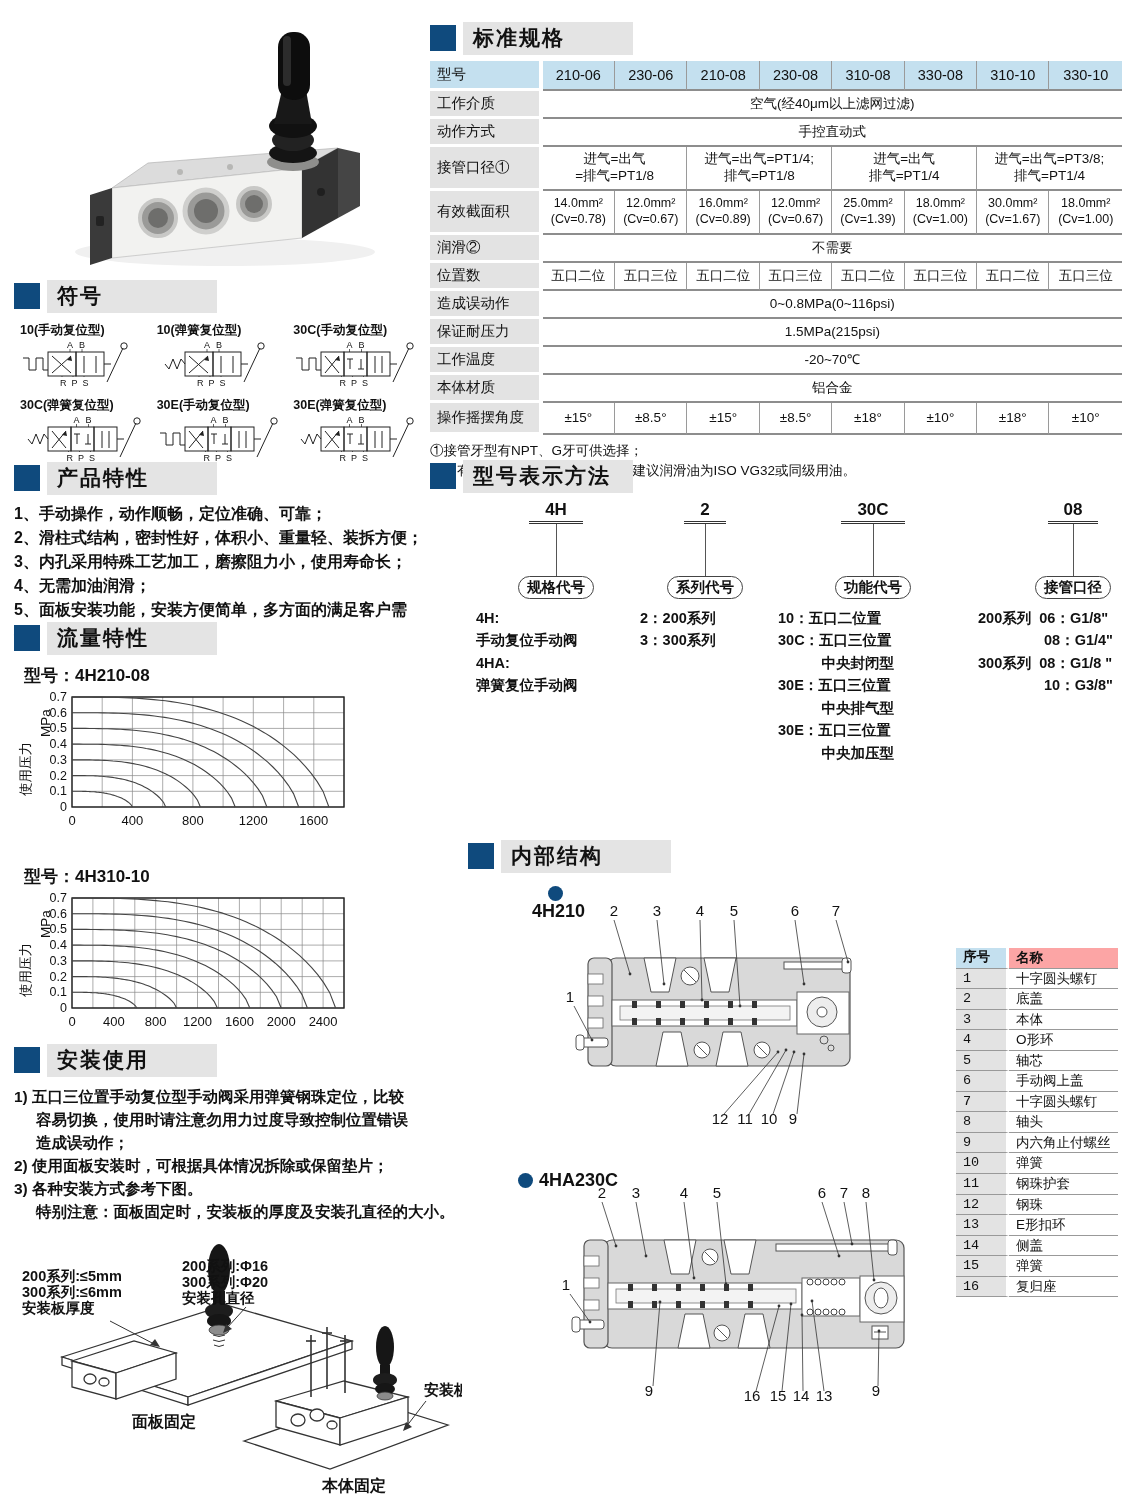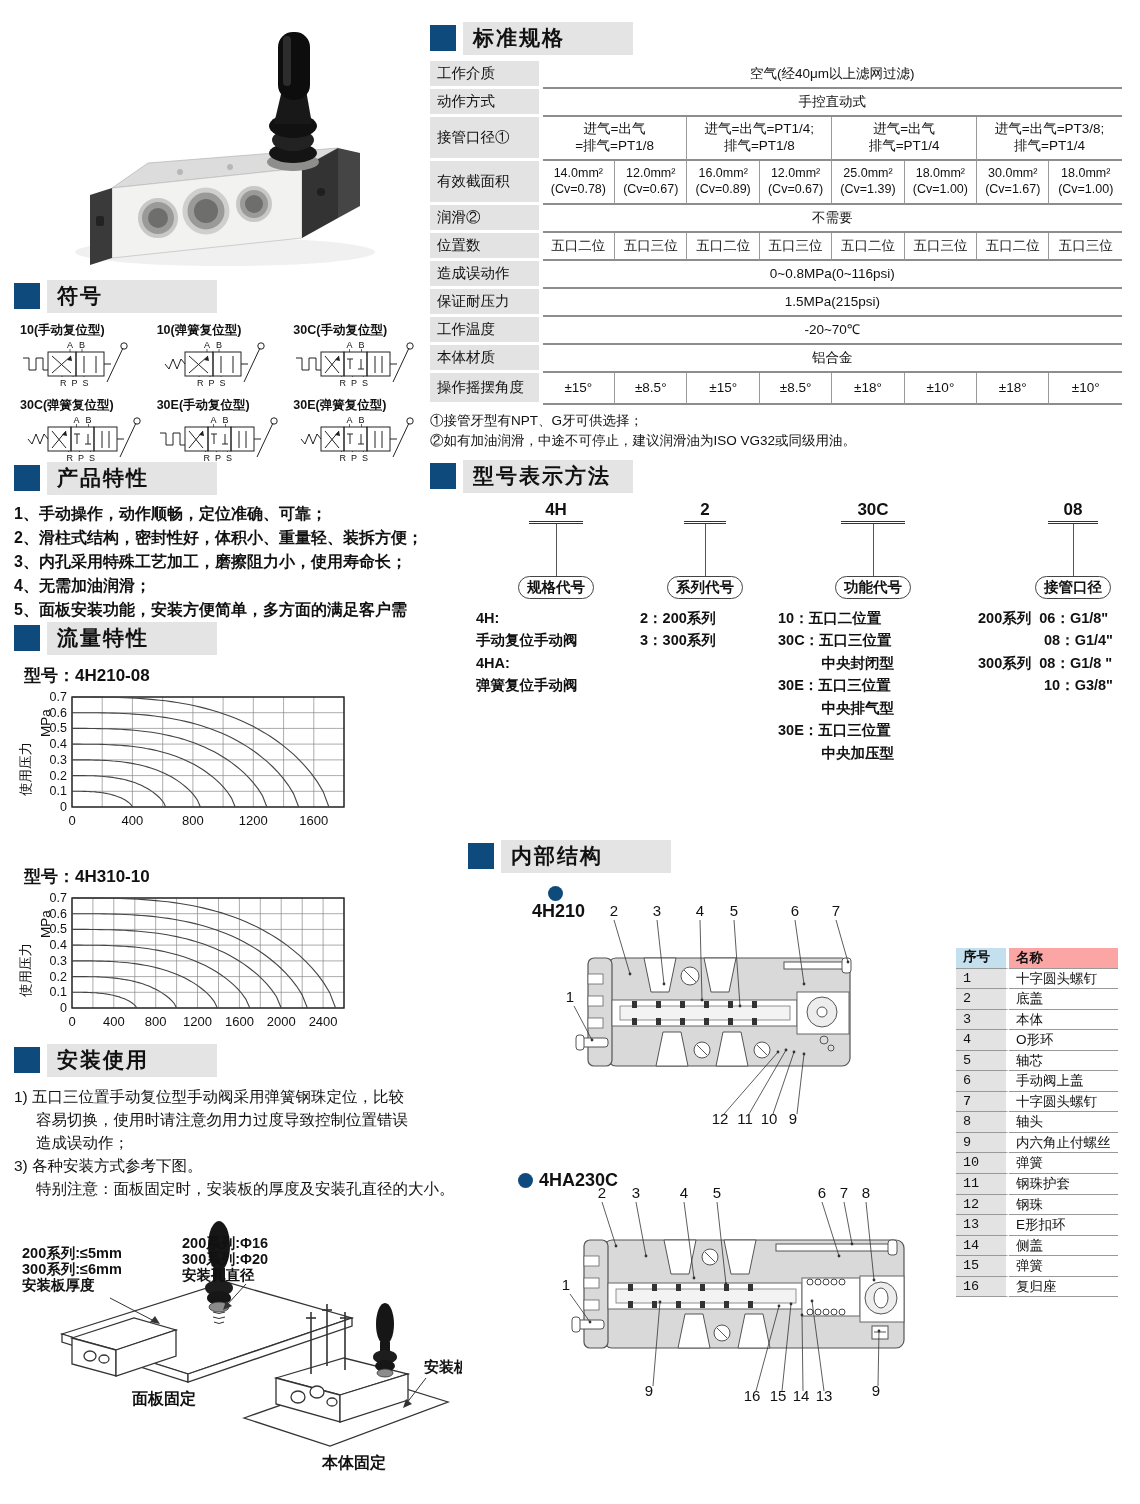--- a/index.html
+++ b/index.html
@@ -48,21 +48,21 @@
   .internal{position:absolute;left:468px;top:840px;width:672px;height:600px;}
   .bullet-label{display:flex;align-items:center;font-size:18px;font-weight:bold;margin-left:26px;}
   .bullet-label .dot{width:15px;height:15px;border-radius:50%;background:#0f4a7d;margin-right:6px;}
   .parts{position:absolute;left:488px;top:108px;border-collapse:separate;border-spacing:0;}
   .parts td{font-size:13.5px;padding:1px 7px;border-bottom:1.5px solid #999;line-height:1.3;white-space:nowrap;}
   .parts td.no{background:#e3e3e3;border-right:3px solid #fff;width:36px;font-family:Liberation Mono, monospace;}
   .parts tr.hd td{background:#fca5a5;font-weight:bold;}
   .parts tr.hd td.no{background:#c4e0ef;}
   
   .install{position:absolute;left:14px;top:1044px;width:450px;}
-  .inst-notes{margin-top:9px;font-size:15.5px;font-weight:normal;line-height:23px;}
+  .inst-notes{margin-top:9px;font-size:15.5px;font-weight:bold;line-height:23px;}
   .inst-notes .cont{padding-left:22px;}
   svg text{font-family:"Liberation Sans",sans-serif;}
   .d1{position:absolute;left:84px;top:60px;}
   .d2{position:absolute;left:84px;top:346px;}
   .lbl2{position:absolute;left:24px;top:330px;}
   .lbl1{position:absolute;left:38px;top:46px;flex-direction:column;}
 </style>
 </head>
 <body>
 
@@ -110,20 +110,31 @@
           <col style="width:72px">
           <col style="width:72px">
           <col style="width:72px">
           <col style="width:72px">
           <col style="width:72px">
           <col style="width:72px">
           <col style="width:72px">
           <col style="width:72px">
         </colgroup>
         <tbody>
+          <tr class="hd">
+            <td class="lab">型号</td>
+            <td class="dv" colspan="1" style="height:26px">210-06</td>
+            <td class="dv" colspan="1" style="height:26px">230-06</td>
+            <td class="dv" colspan="1" style="height:26px">210-08</td>
+            <td class="dv" colspan="1" style="height:26px">230-08</td>
+            <td class="dv" colspan="1" style="height:26px">310-08</td>
+            <td class="dv" colspan="1" style="height:26px">330-08</td>
+            <td class="dv" colspan="1" style="height:26px">310-10</td>
+            <td class="" colspan="1" style="height:26px">330-10</td>
+          </tr>
           <tr>
             <td class="lab">工作介质</td>
             <td colspan="8" style="height:24px">空气(经40μm以上滤网过滤)</td>
           </tr>
           <tr>
             <td class="lab">动作方式</td>
             <td colspan="8" style="height:24px">手控直动式</td>
           </tr>
           <tr>
             <td class="lab">接管口径①</td>
@@ -792,20 +803,21 @@
 
   <div class="install">
     <div class="sec-header">
       <span class="sq"></span>
       <span class="bar">安装使用</span>
     </div>
     <div class="inst-notes" id="instNotes">
         <div class="">1) 五口三位置手动复位型手动阀采用弹簧钢珠定位，比较</div>
         <div class="cont">容易切换，使用时请注意勿用力过度导致控制位置错误</div>
         <div class="cont">造成误动作；</div>
+        <div class="">2) 使用面板安装时，可根据具体情况拆除或保留垫片；</div>
         <div class="">3) 各种安装方式参考下图。</div>
         <div class="cont">特别注意：面板固定时，安装板的厚度及安装孔直径的大小。</div>
       </div>
 
     <svg id="instSvg" width="448" height="268" viewBox="0 0 448 268" style="margin-top:6px">
 
       <g stroke="#333" fill="#fff" stroke-width="1.3">
         <polygon points="48,128 212,76 338,112 174,168"></polygon>
         <polygon points="48,128 174,168 174,176 48,136"></polygon>
         <polygon points="174,168 338,112 338,120 174,176"></polygon>

